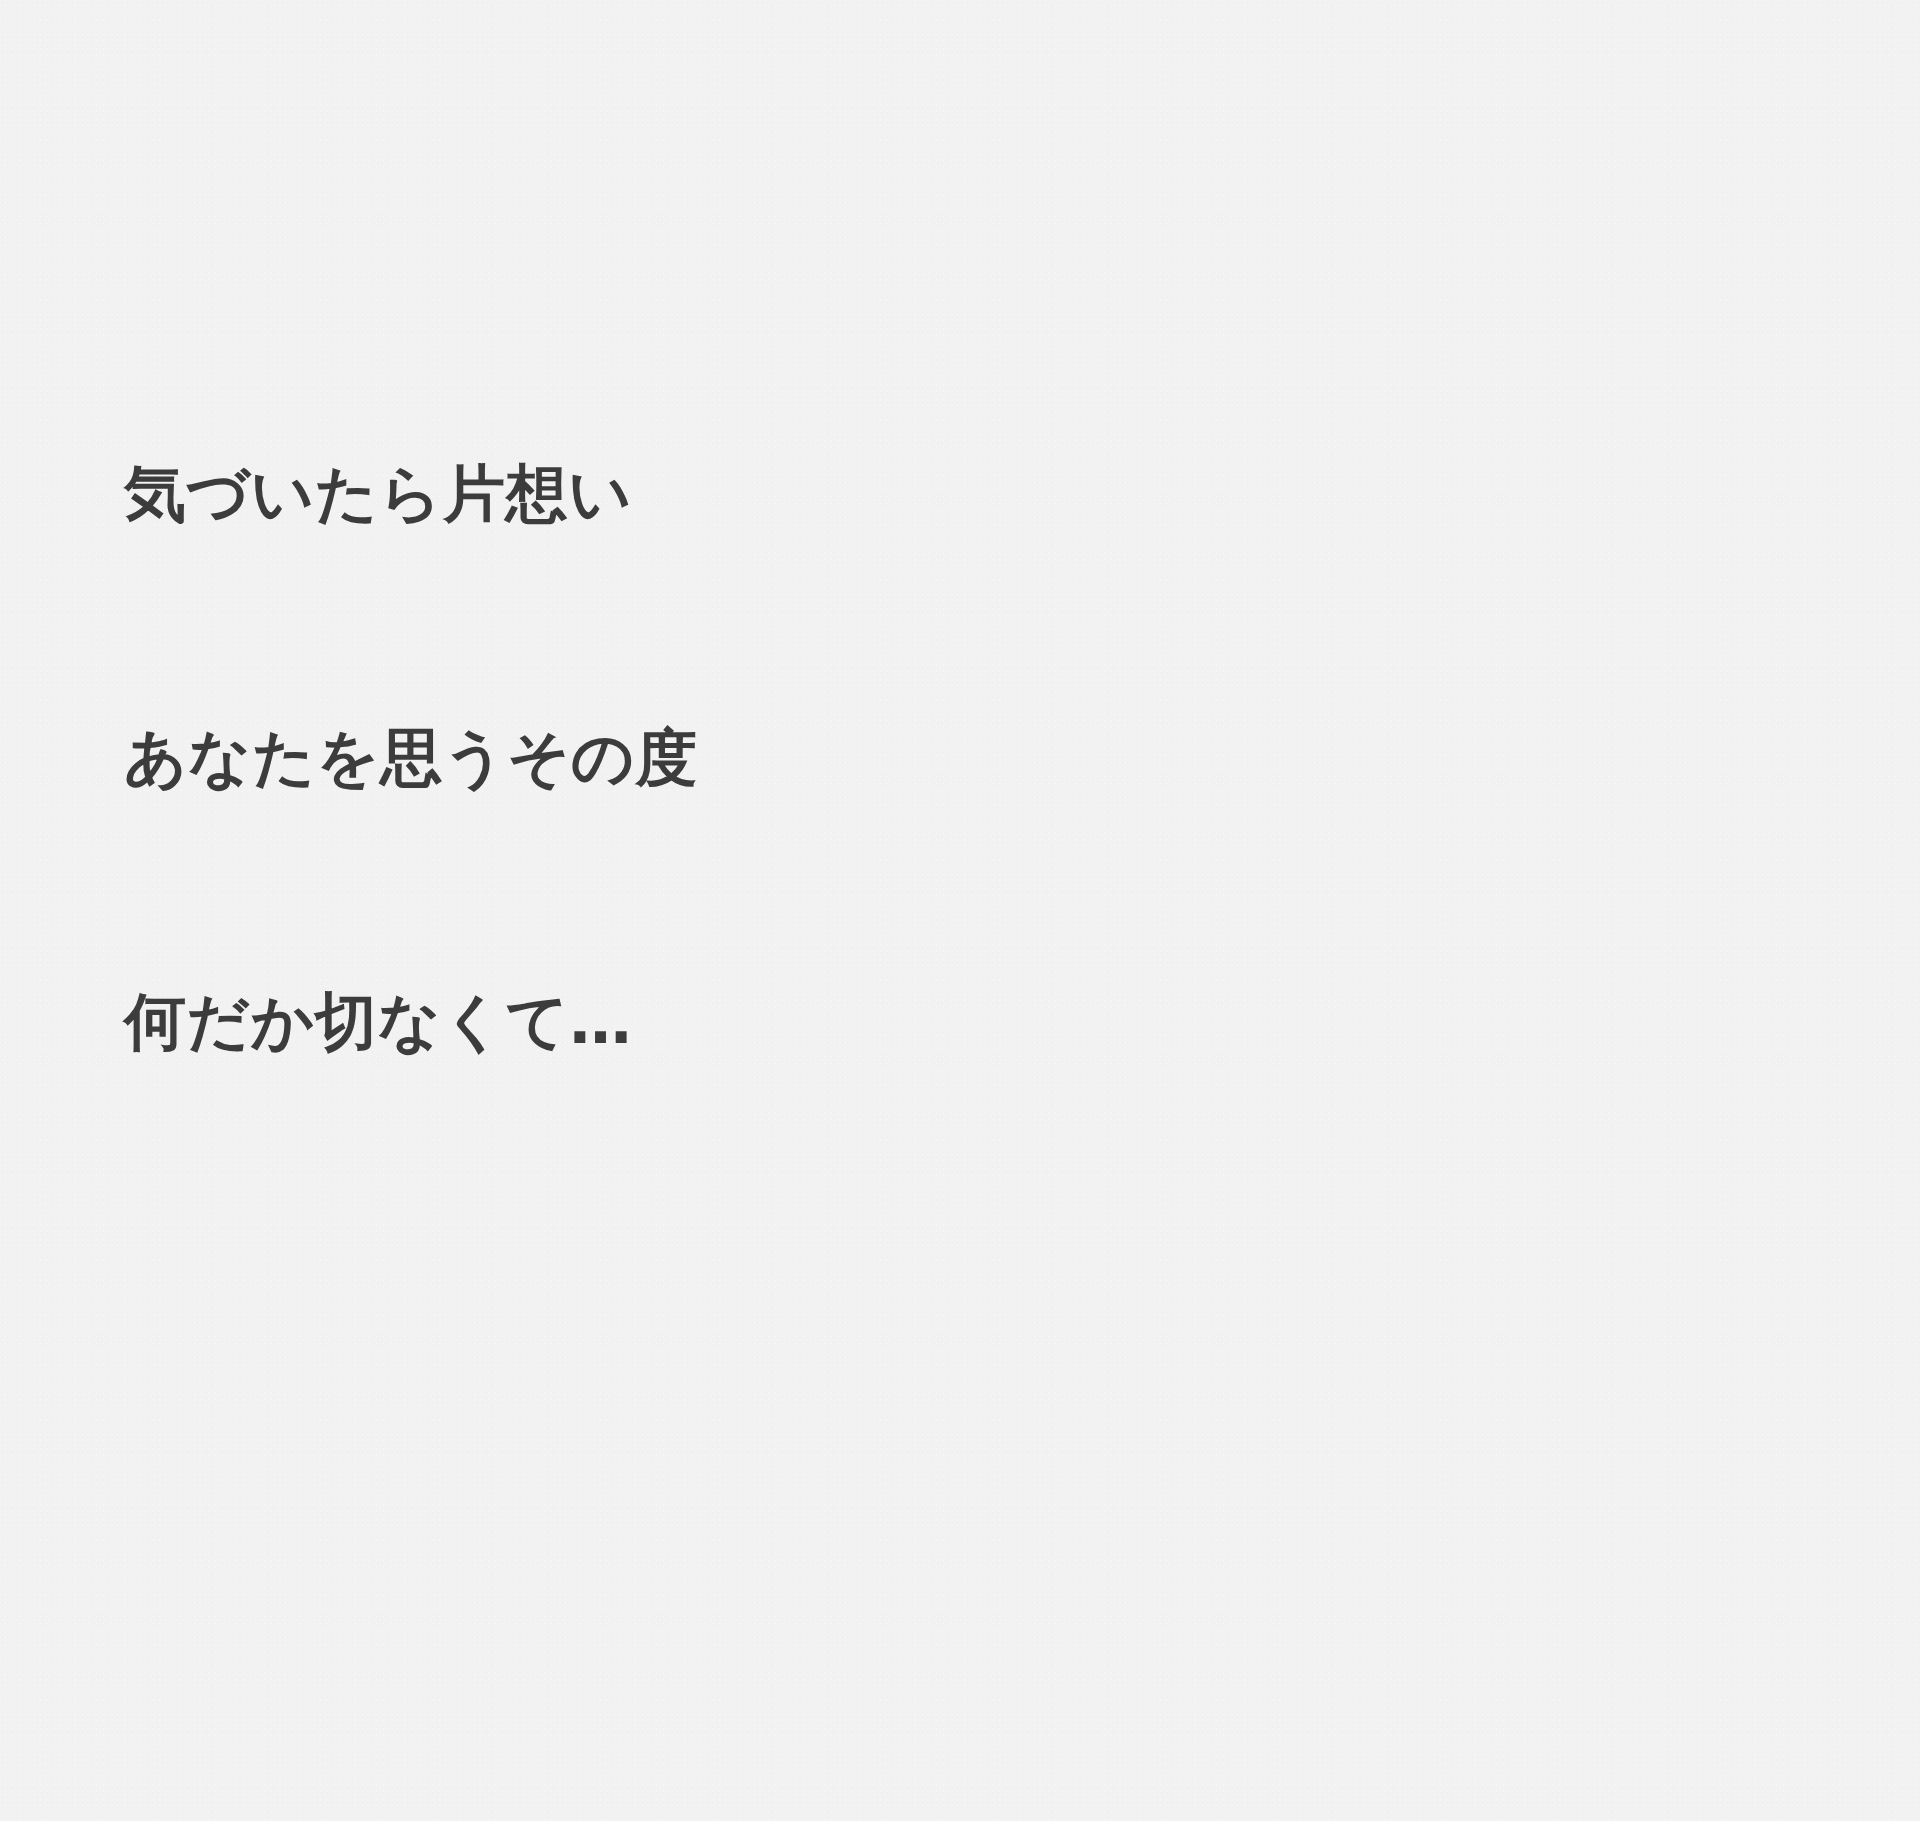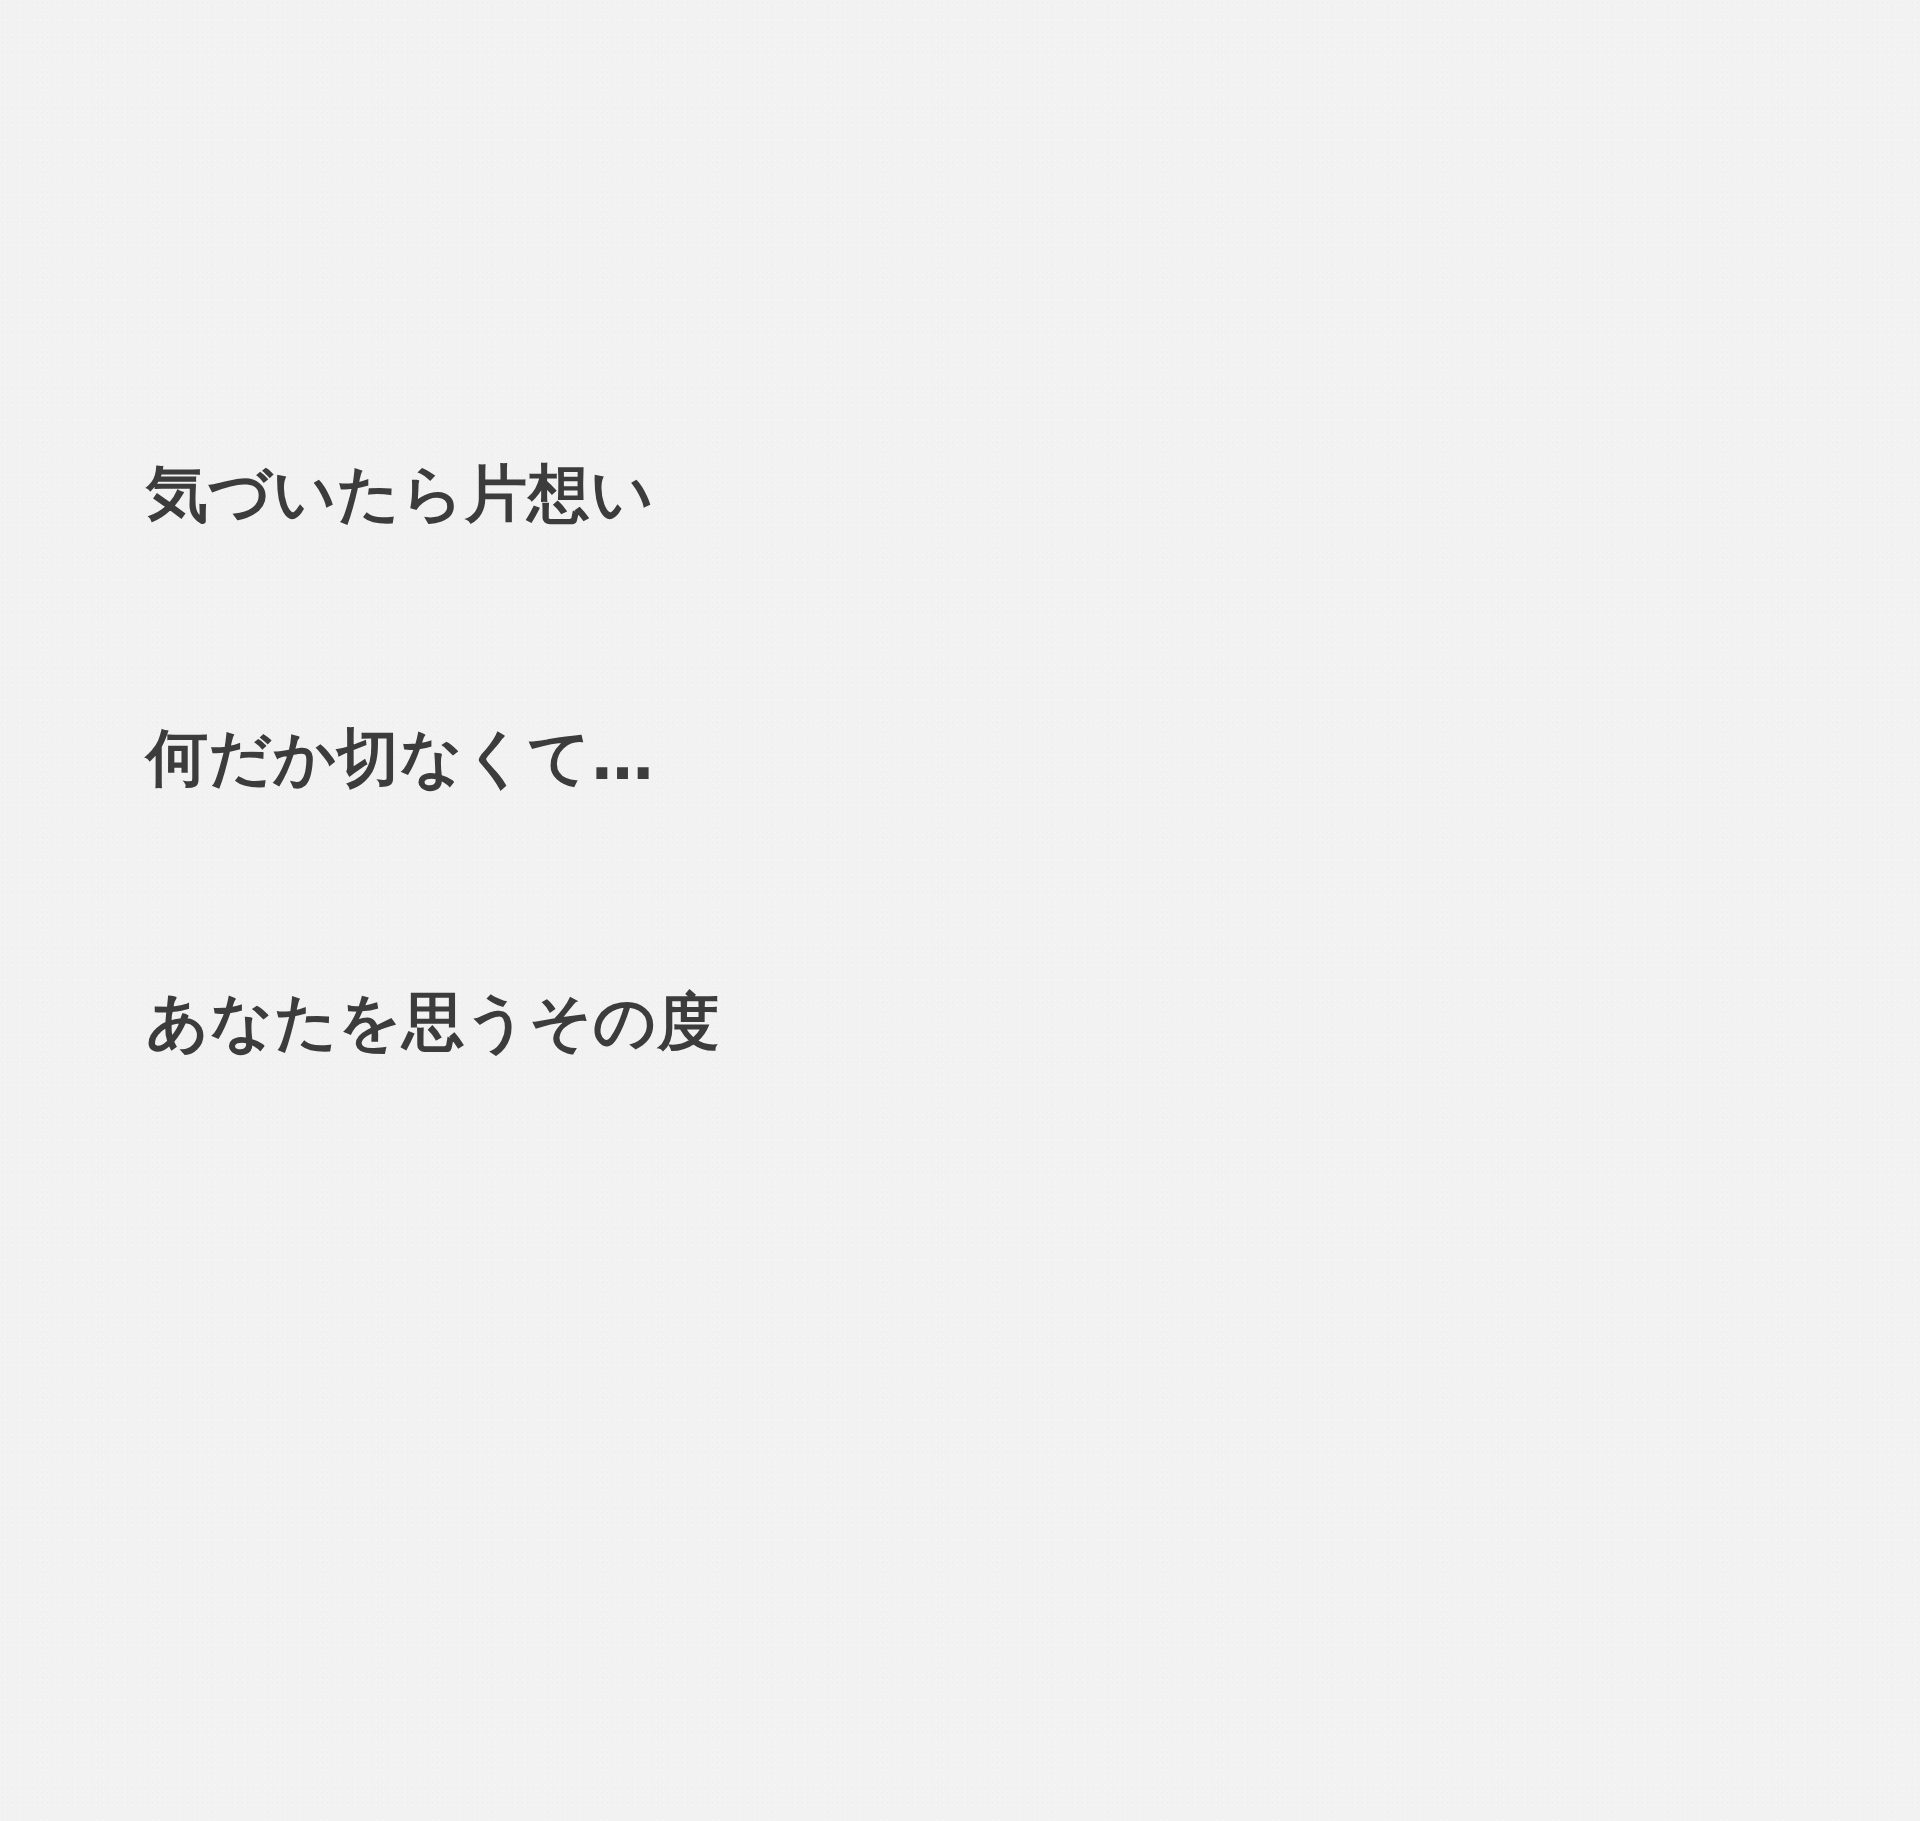--- a/index.html
+++ b/index.html
@@ -36,37 +36,36 @@
     letter-spacing: 0.01em;
     font-weight: 600;
     white-space: pre-wrap;
     word-break: break-word;
   }
   .stanza {
     margin: 0 0 58px 0;
   }
   .stanza:last-child {
     margin-bottom: 0;
-    margin-left: 22px;
   }
   .line {
     display: block;
     min-height: 1.42em;
   }
 </style>
 </head>
 <body>
 
 <div class="page">
   <div class="lyrics">
 
     <div class="stanza">
       <span class="line">気づいたら片想い</span>
+      <span class="line">あなたを思うその度</span>
       <span class="line">何だか切なくて…</span>
-      <span class="line">あなたを思うその度</span>
     </div>
 
     
 
     
 
   </div>
 </div>
 
 </body></html>

